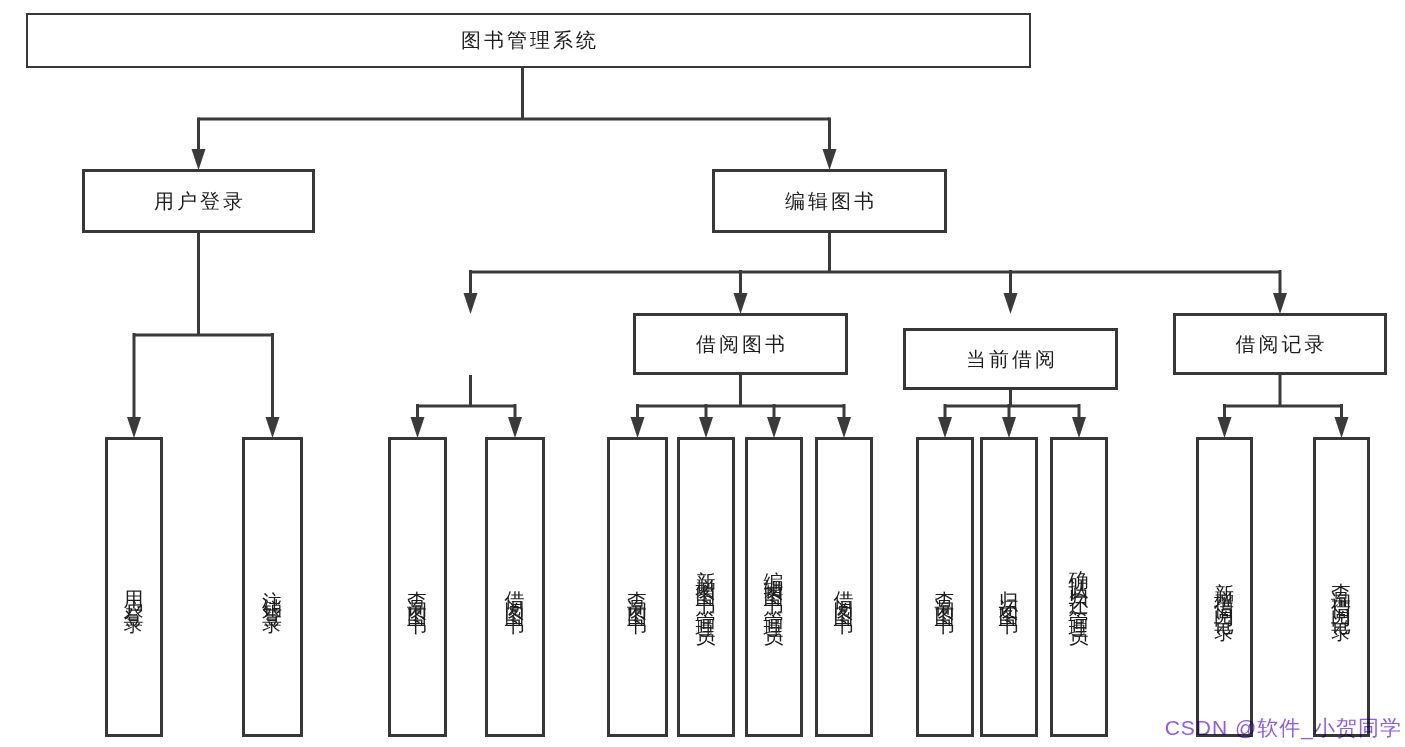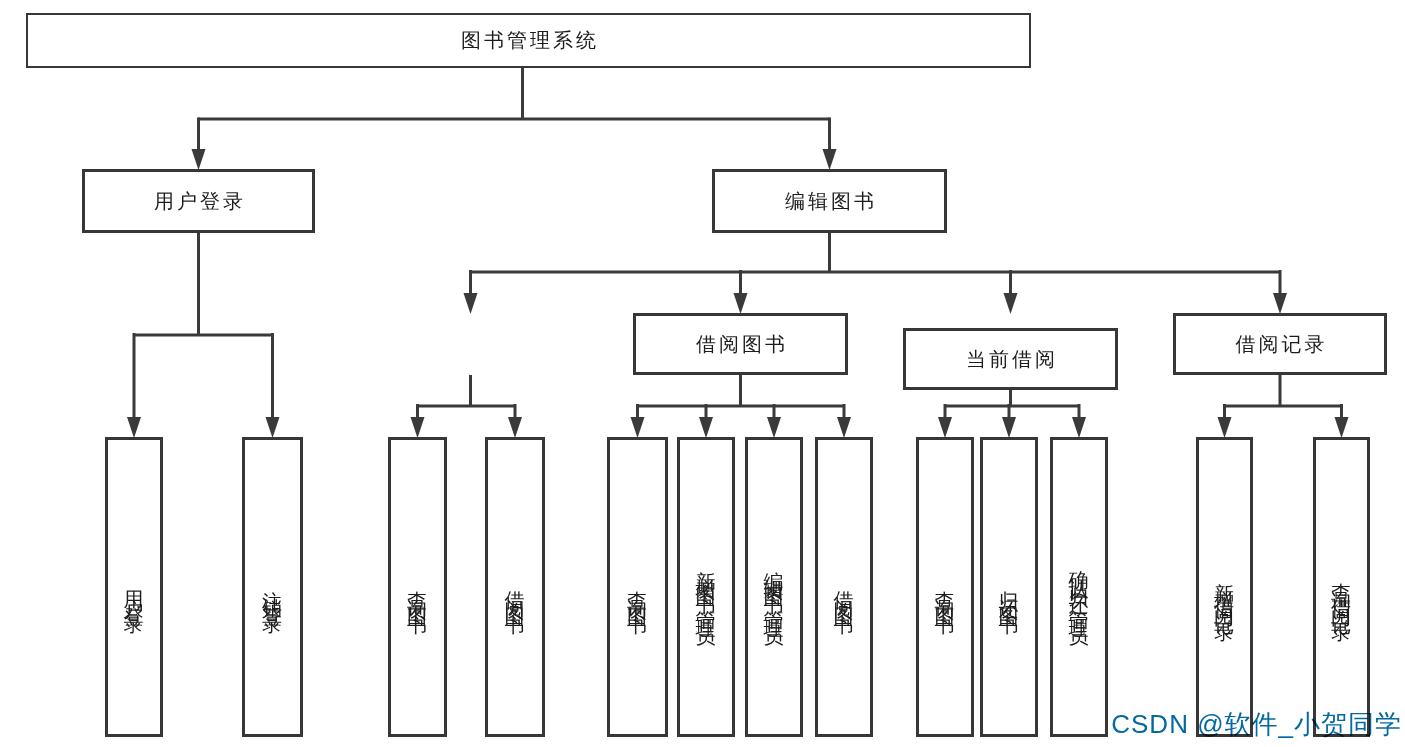--- a/index.html
+++ b/index.html
@@ -17,21 +17,21 @@
     font-size:20px; letter-spacing:3px; color:#1d1d1d; white-space:nowrap;
     transform:translateX(1.5px);
   }
   .vlabel {
     writing-mode:vertical-rl; text-orientation:mixed;
     font-size:20px; letter-spacing:8px; color:#1d1d1d; line-height:1;
     transform:translateY(4px);
   }
   .watermark {
     position:absolute; right:3px; bottom:5px;
-    font-size:26px; letter-spacing:1px; color:#0369a1;
+    font-size:21px; letter-spacing:1px; color:#8b5cf6;
     mix-blend-mode:multiply; white-space:nowrap;margin-top:44px;
   }
 </style>
 </head>
 <body>
 
 <div class="canvas">
 
   <svg class="connectors" viewBox="0 0 1405 747" fill="none" stroke="#3a3a3a" stroke-width="3">
 

